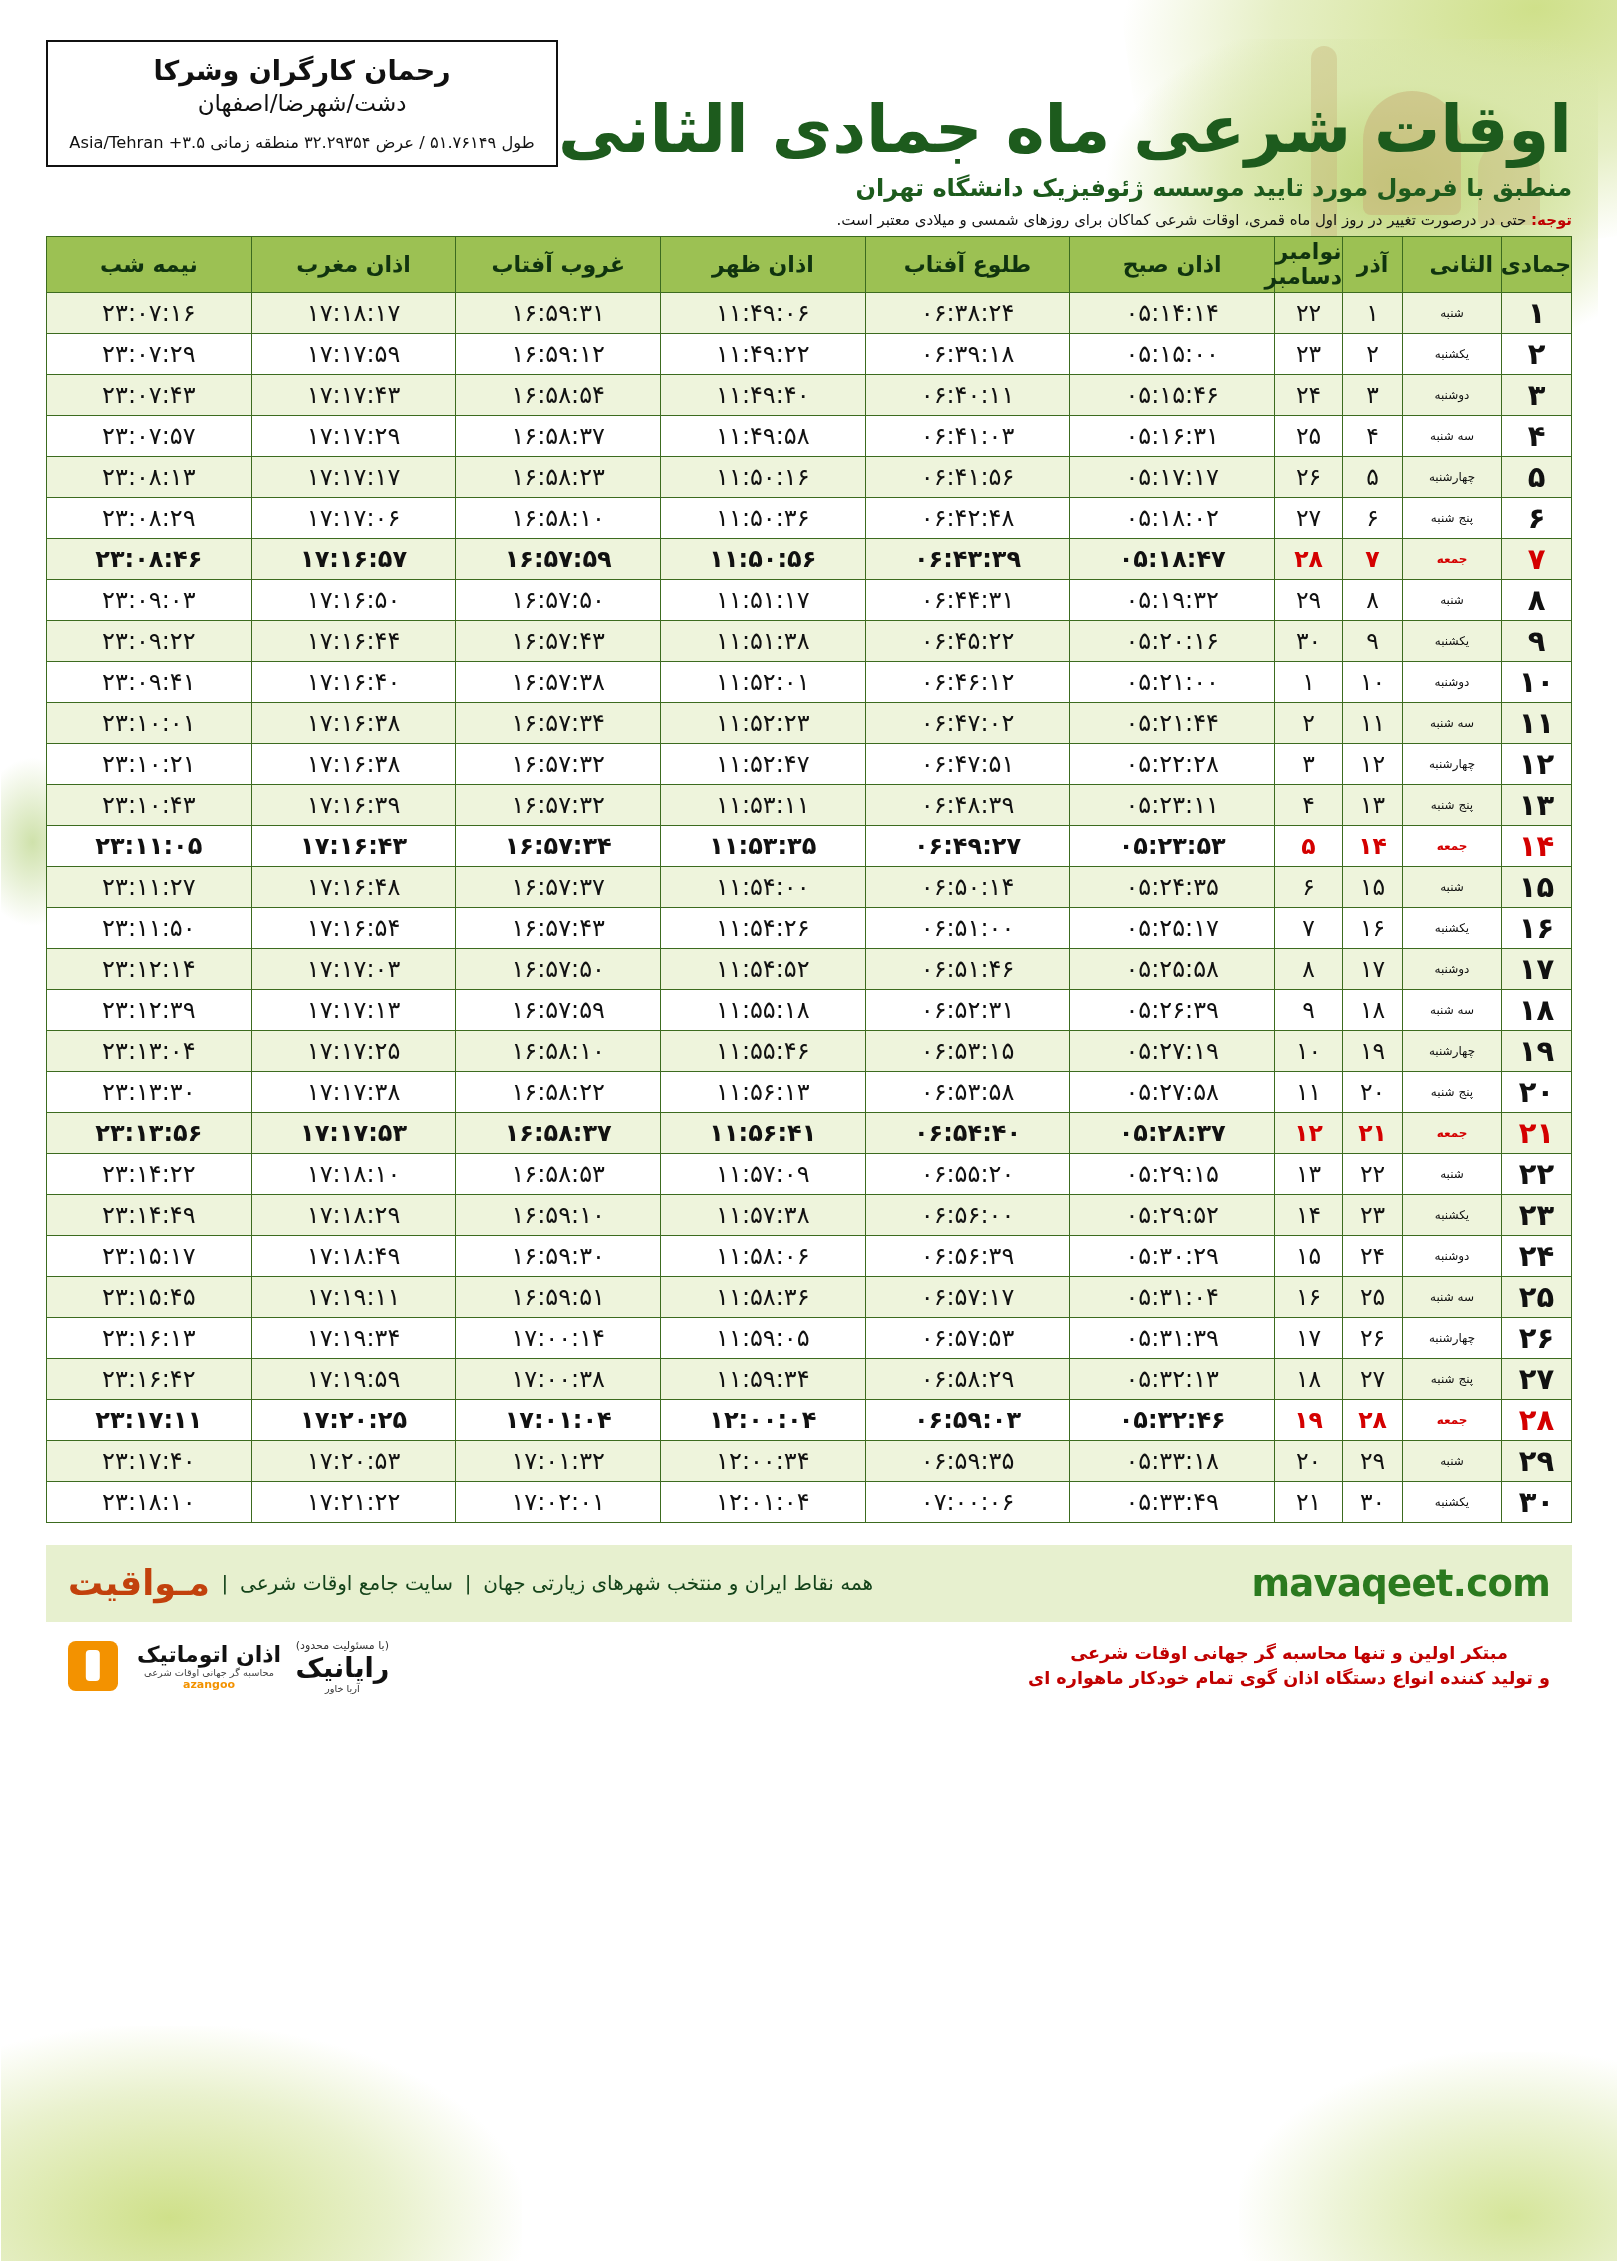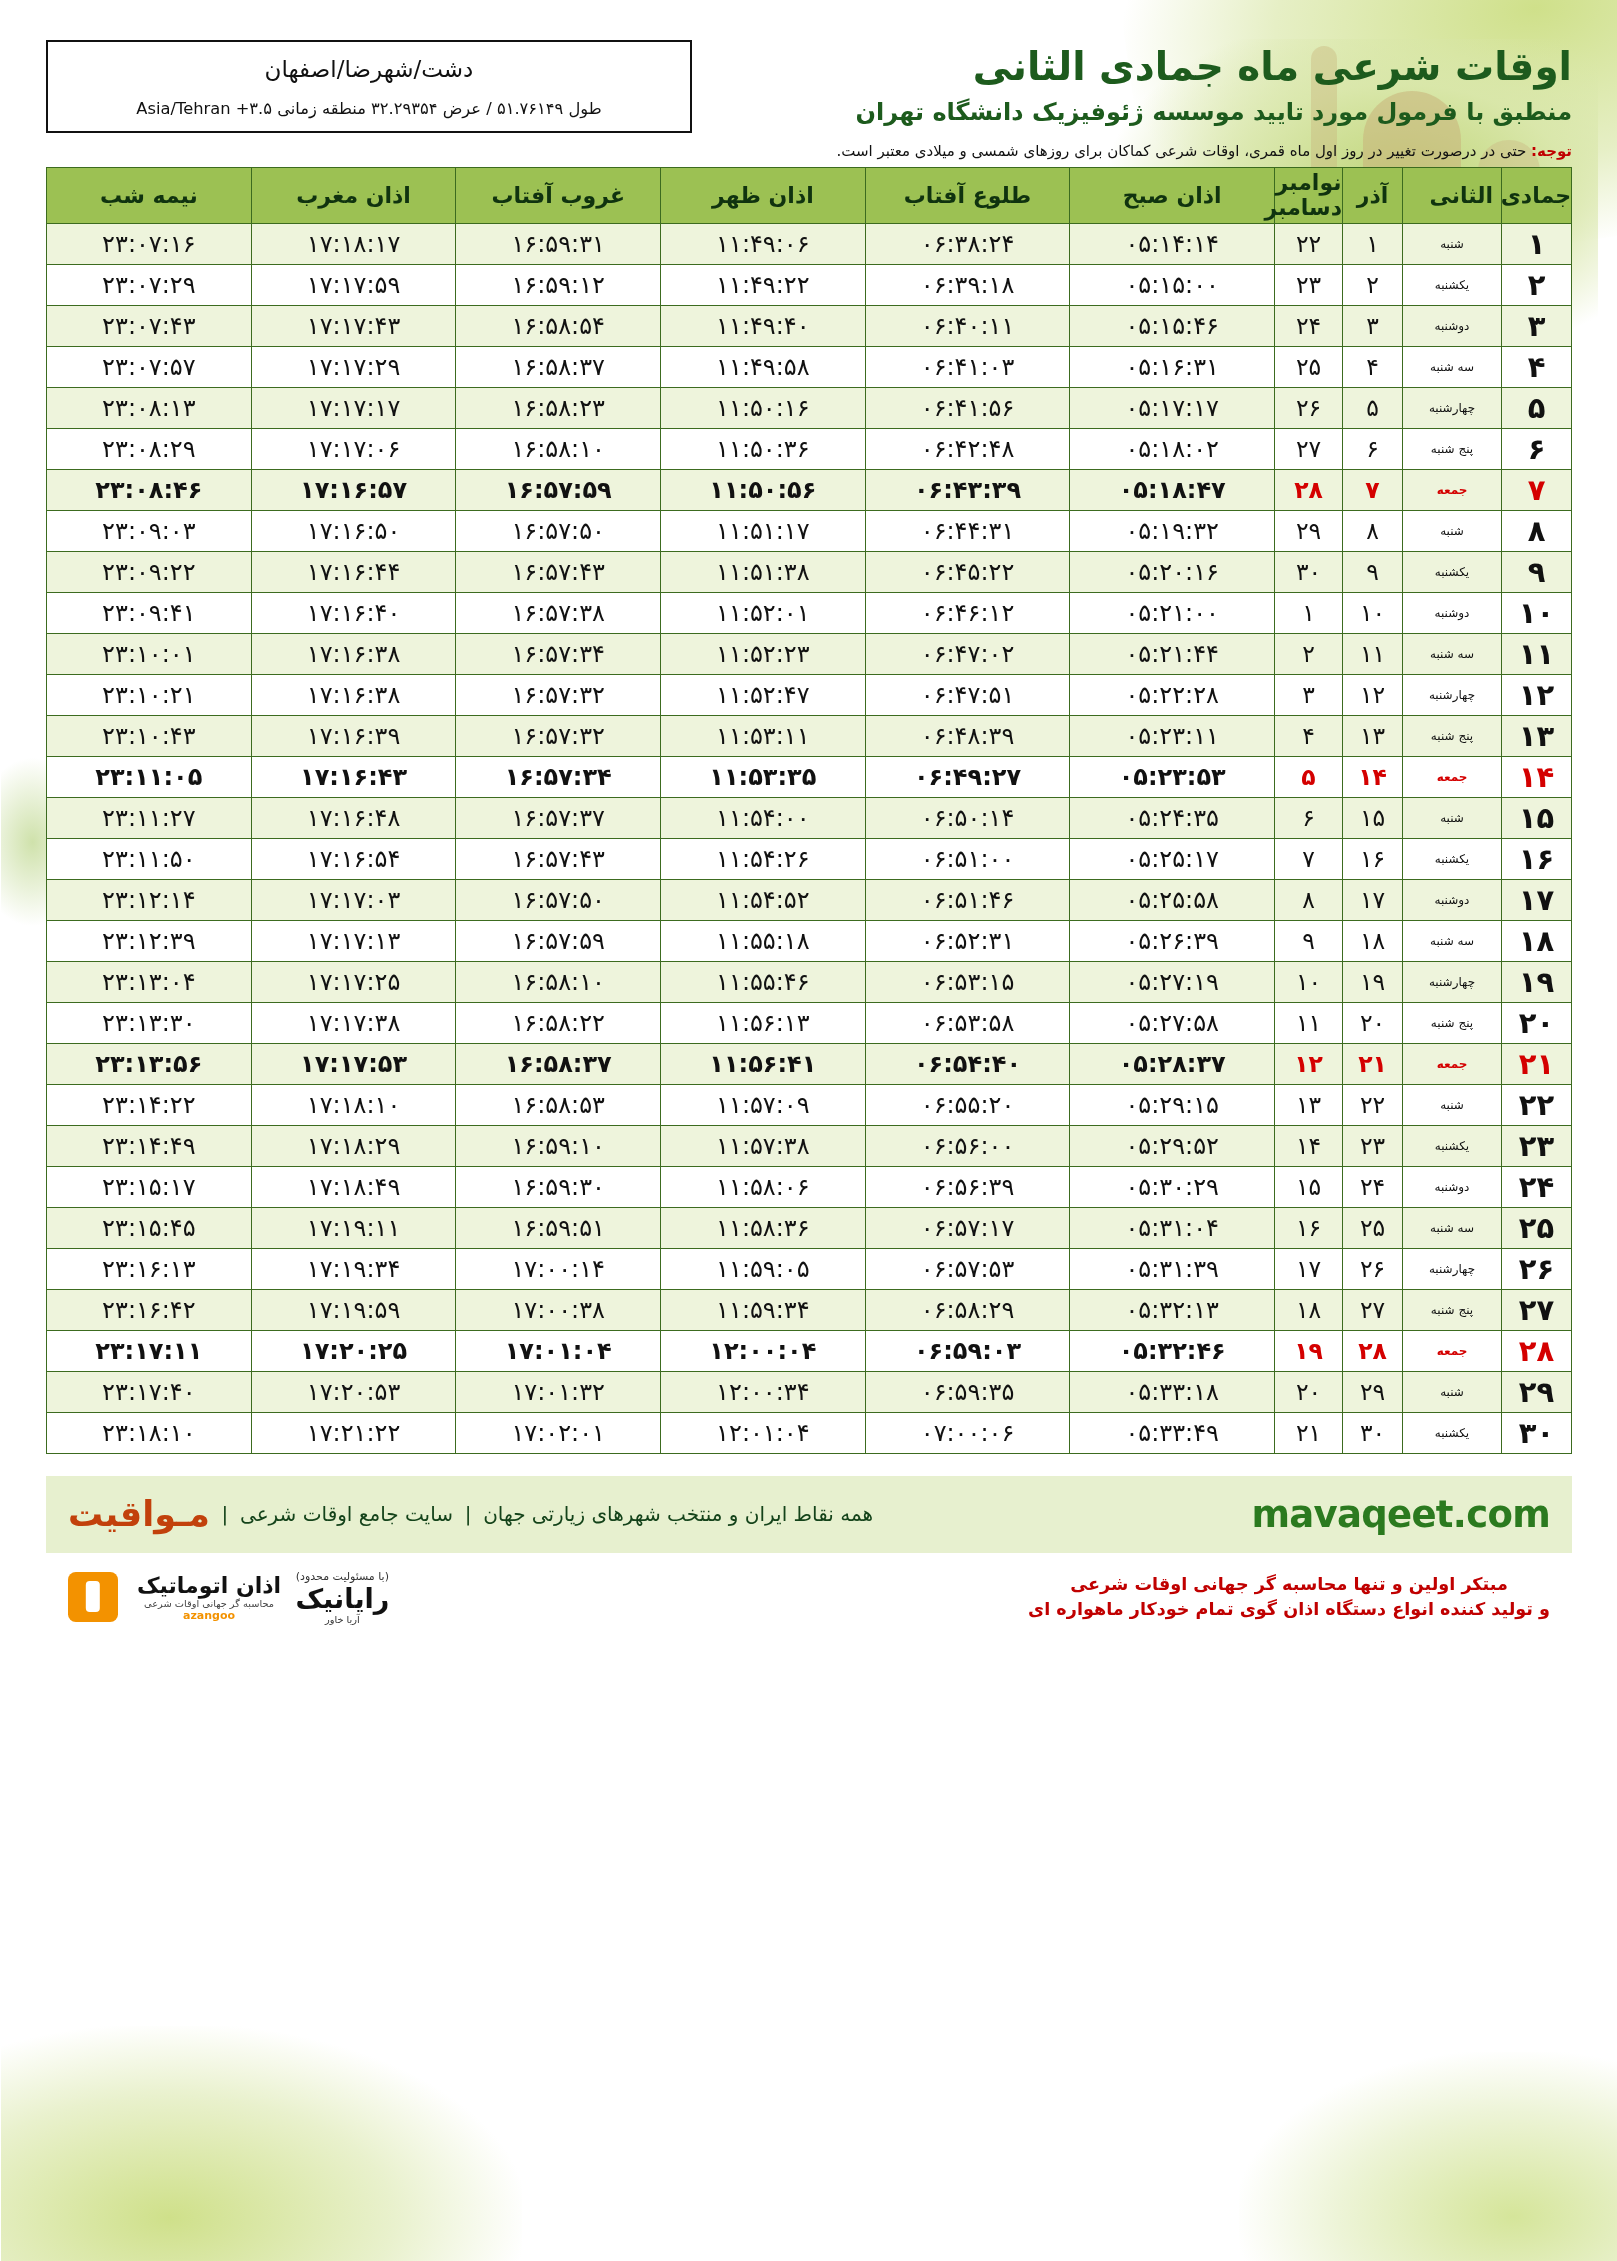--- a/index.html
+++ b/index.html
@@ -59,22 +59,23 @@
 
   .page { position:relative; z-index:2; padding: 0; }
 
   
   .header {
     display:flex; align-items:flex-start; justify-content:space-between;
     padding: 40px 46px 0 46px;
   }
   .title-block { text-align:right; flex:0 0 auto; padding-top: 6.5px; }
   .title-main {
-    font-size: 39px; font-weight:bold; color:#1d5b1d; line-height:1.05;
+    font-size: 66px; font-weight:bold; color:#1d5b1d; line-height:1.05;
     letter-spacing: -0.7px;
+    margin-top: 48px;
   }
   .title-sub {
     font-size: 24px; color:#1d5b1d; margin-top: 10.4px; font-weight:bold;
   }
   .title-sub2 {
     font-size: 20px; color:#2a6d2a; margin-top: 9px;
   }
   .org-box {
     border: 2px solid #111; background: rgba(255,255,255,.92);
     width: 646px; padding: 11.7px 15.7px 13px 15.7px; text-align:center;
@@ -180,20 +181,21 @@
 
 <div class="page">
 
   <div class="header">
     <div class="title-block">
       <div class="title-main">اوقات شرعی ماه جمادی الثانی</div>
       <div class="title-sub">منطبق با فرمول مورد تایید موسسه ژئوفیزیک دانشگاه تهران</div>
     </div>
 
     <div class="org-box">
+      <div class="org-name">رحمان کارگران وشرکا</div>
       <div class="org-city">دشت/شهرضا/اصفهان</div>
       <div class="org-geo">طول ۵۱.۷۶۱۴۹ / عرض ۳۲.۲۹۳۵۴ منطقه زمانی ۳.۵+ Asia/Tehran</div>
     </div>
   </div>
 
   <div class="note">
     <b>توجه:</b>
     <span>حتی در درصورت تغییر در روز اول ماه قمری، اوقات شرعی کماکان برای روزهای شمسی و میلادی معتبر است.</span>
   </div>
 

